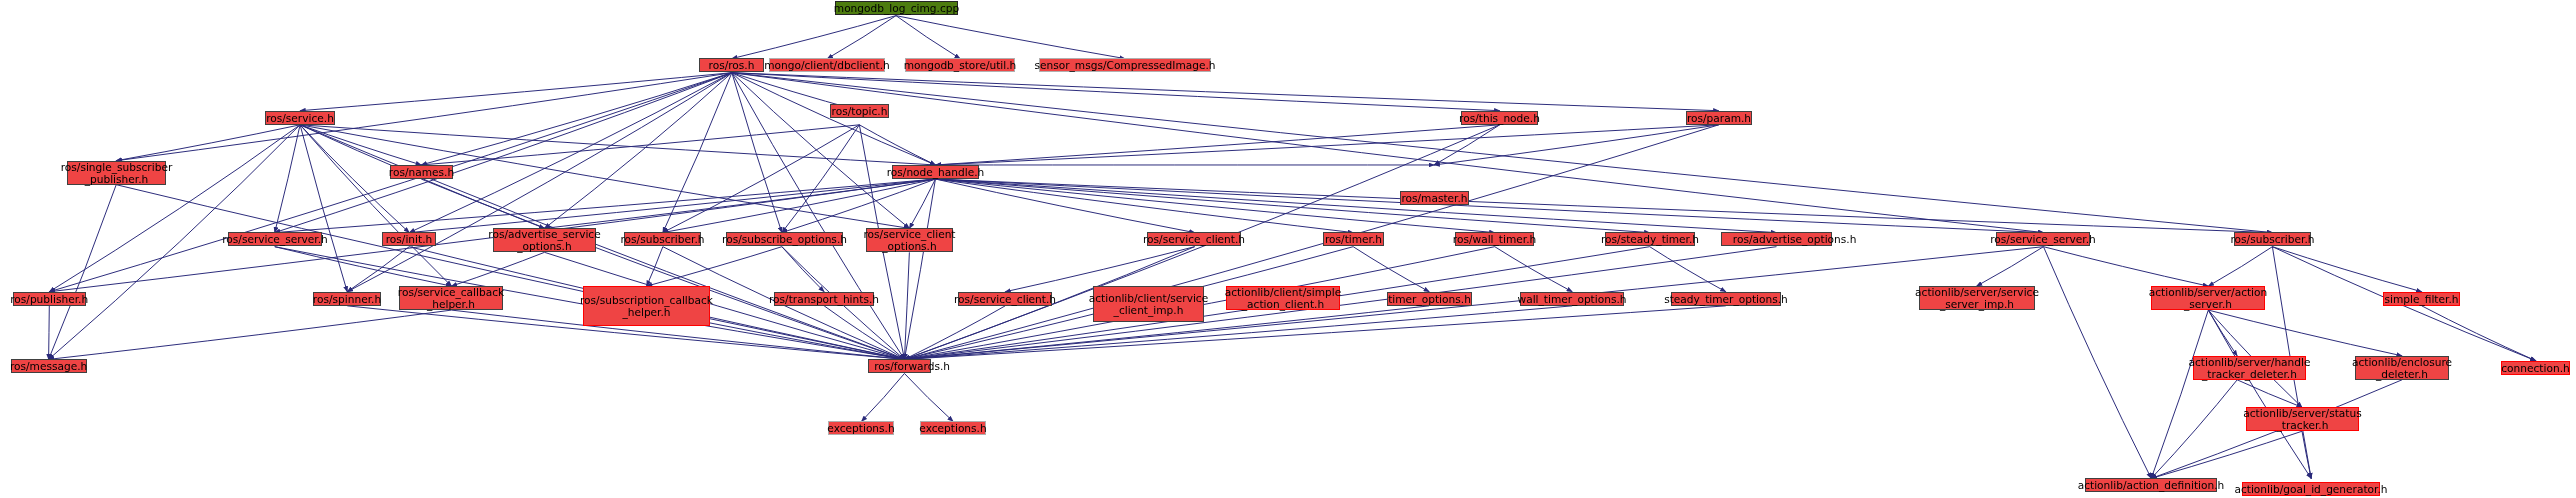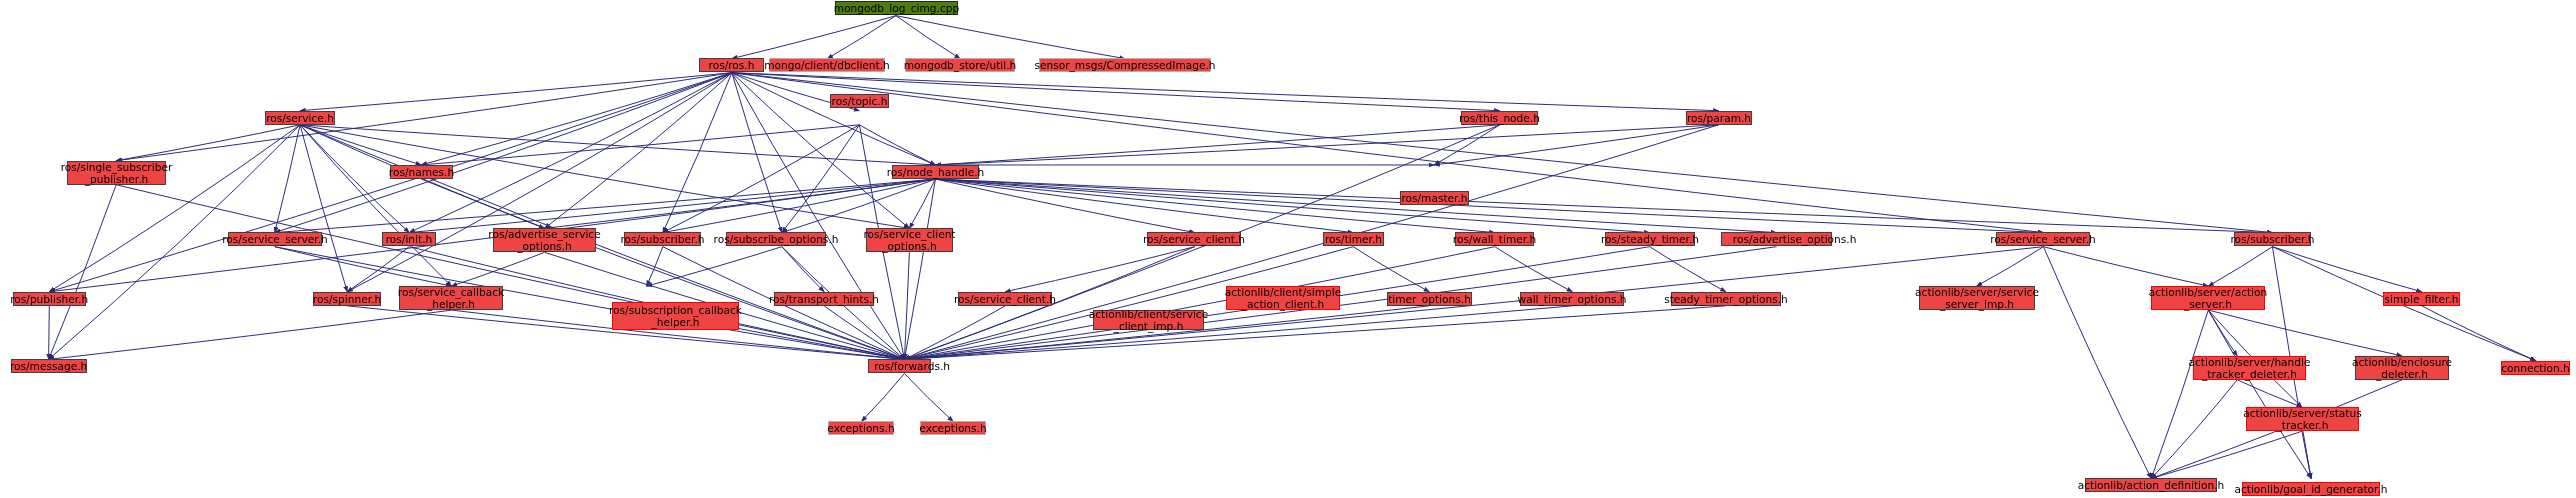--- a/index.html
+++ b/index.html
@@ -144,51 +144,51 @@
         <path d="M3268,612 Q3273.98,645.5 3281,679" marker-end="url(#ah)"></path>
       </g>
   </svg>
   <div id="nodes">
       <div class="node root" style="left: 835px; top: 1.4px; width: 123px; height: 14px;">mongodb_log_cimg.cpp</div>
       <div class="node greybox" style="left: 699px; top: 58px; width: 65px; height: 14px;">ros/ros.h</div>
       <div class="node thin" style="left: 769px; top: 58px; width: 116px; height: 14px;">mongo/client/dbclient.h</div>
       <div class="node thin" style="left: 905px; top: 58px; width: 110px; height: 14px;">mongodb_store/util.h</div>
       <div class="node thin" style="left: 1039px; top: 58px; width: 172px; height: 14px;">sensor_msgs/CompressedImage.h</div>
       <div class="node" style="left: 265px; top: 111px; width: 70px; height: 14px;">ros/service.h</div>
-      <div class="node" style="left: 830px; top: 94px; width: 59px; height: 14px;">ros/topic.h</div>
+      <div class="node" style="left: 830px; top: 104px; width: 59px; height: 14px;">ros/topic.h</div>
       <div class="node" style="left: 1461px; top: 111px; width: 77px; height: 14px;">ros/this_node.h</div>
       <div class="node" style="left: 1686px; top: 111px; width: 66px; height: 14px;">ros/param.h</div>
       <div class="node greybox" style="left: 67px; top: 161px; width: 99px; height: 24px;">ros/single_subscriber
 _publisher.h</div>
       <div class="node" style="left: 390px; top: 165px; width: 63px; height: 14px;">ros/names.h</div>
       <div class="node" style="left: 892px; top: 165px; width: 87px; height: 14px;">ros/node_handle.h</div>
       <div class="node" style="left: 1400px; top: 165px; width: 69px; height: 14px; margin-top: 26px;">ros/master.h</div>
       <div class="node greybox" style="left: 228px; top: 232px; width: 94px; height: 14px;">ros/service_server.h</div>
       <div class="node greybox" style="left: 382px; top: 232px; width: 54px; height: 14px;">ros/init.h</div>
       <div class="node greybox" style="left: 493px; top: 228px; width: 103px; height: 24px;">ros/advertise_service
 _options.h</div>
       <div class="node greybox" style="left: 624px; top: 232px; width: 77px; height: 14px;">ros/subscriber.h</div>
-      <div class="node greybox" style="left: 726px; top: 232px; width: 100px; height: 14px;">ros/subscribe_options.h</div>
+      <div class="node greybox" style="left: 726px; top: 232px; width: 117px; height: 14px;">ros/subscribe_options.h</div>
       <div class="node greybox" style="left: 866px; top: 228px; width: 87px; height: 24px;">ros/service_client
 _options.h</div>
       <div class="node greybox" style="left: 1147px; top: 232px; width: 94px; height: 14px;">ros/service_client.h</div>
       <div class="node greybox" style="left: 1323px; top: 232px; width: 61px; height: 14px;">ros/timer.h</div>
       <div class="node greybox" style="left: 1455px; top: 232px; width: 79px; height: 14px;">ros/wall_timer.h</div>
       <div class="node greybox" style="left: 1605px; top: 232px; width: 90px; height: 14px;">ros/steady_timer.h</div>
       <div class="node greybox" style="left: 1721px; top: 232px; width: 111px; height: 14px; padding-left: 39px;">ros/advertise_options.h</div>
       <div class="node greybox" style="left: 1996px; top: 232px; width: 94px; height: 14px;">ros/service_server.h</div>
       <div class="node greybox" style="left: 2234px; top: 232px; width: 77px; height: 14px;">ros/subscriber.h</div>
       <div class="node greybox" style="left: 313px; top: 292px; width: 68px; height: 14px;">ros/spinner.h</div>
       <div class="node greybox" style="left: 399px; top: 286px; width: 104px; height: 24px;">ros/service_callback
 _helper.h</div>
-      <div class="node redbox" style="left: 612px; top: 286px; width: 127px; height: 28px; margin-top: 16px;">ros/subscription_callback
+      <div class="node redbox" style="left: 583px; top: 286px; width: 127px; height: 40px;">ros/subscription_callback
 _helper.h</div>
       <div class="node greybox" style="left: 774px; top: 292px; width: 100px; height: 14px;">ros/transport_hints.h</div>
       <div class="node greybox" style="left: 958px; top: 292px; width: 94px; height: 14px;">ros/service_client.h</div>
-      <div class="node greybox" style="left: 1093px; top: 286px; width: 111px; height: 20px; margin-top: 24px;">actionlib/client/service
+      <div class="node greybox" style="left: 1093px; top: 286px; width: 111px; height: 36px;">actionlib/client/service
 _client_imp.h</div>
       <div class="node redbox" style="left: 1226px; top: 286px; width: 114px; height: 24px;">actionlib/client/simple
 _action_client.h</div>
       <div class="node greybox" style="left: 1387px; top: 292px; width: 85px; height: 14px;">timer_options.h</div>
       <div class="node greybox" style="left: 1520px; top: 292px; width: 104px; height: 14px;">wall_timer_options.h</div>
       <div class="node greybox" style="left: 1671px; top: 292px; width: 110px; height: 14px;">steady_timer_options.h</div>
       <div class="node greybox" style="left: 1919px; top: 286px; width: 116px; height: 24px;">actionlib/server/service
 _server_imp.h</div>
       <div class="node redbox" style="left: 2151px; top: 286px; width: 114px; height: 24px;">actionlib/server/action
 _server.h</div>

